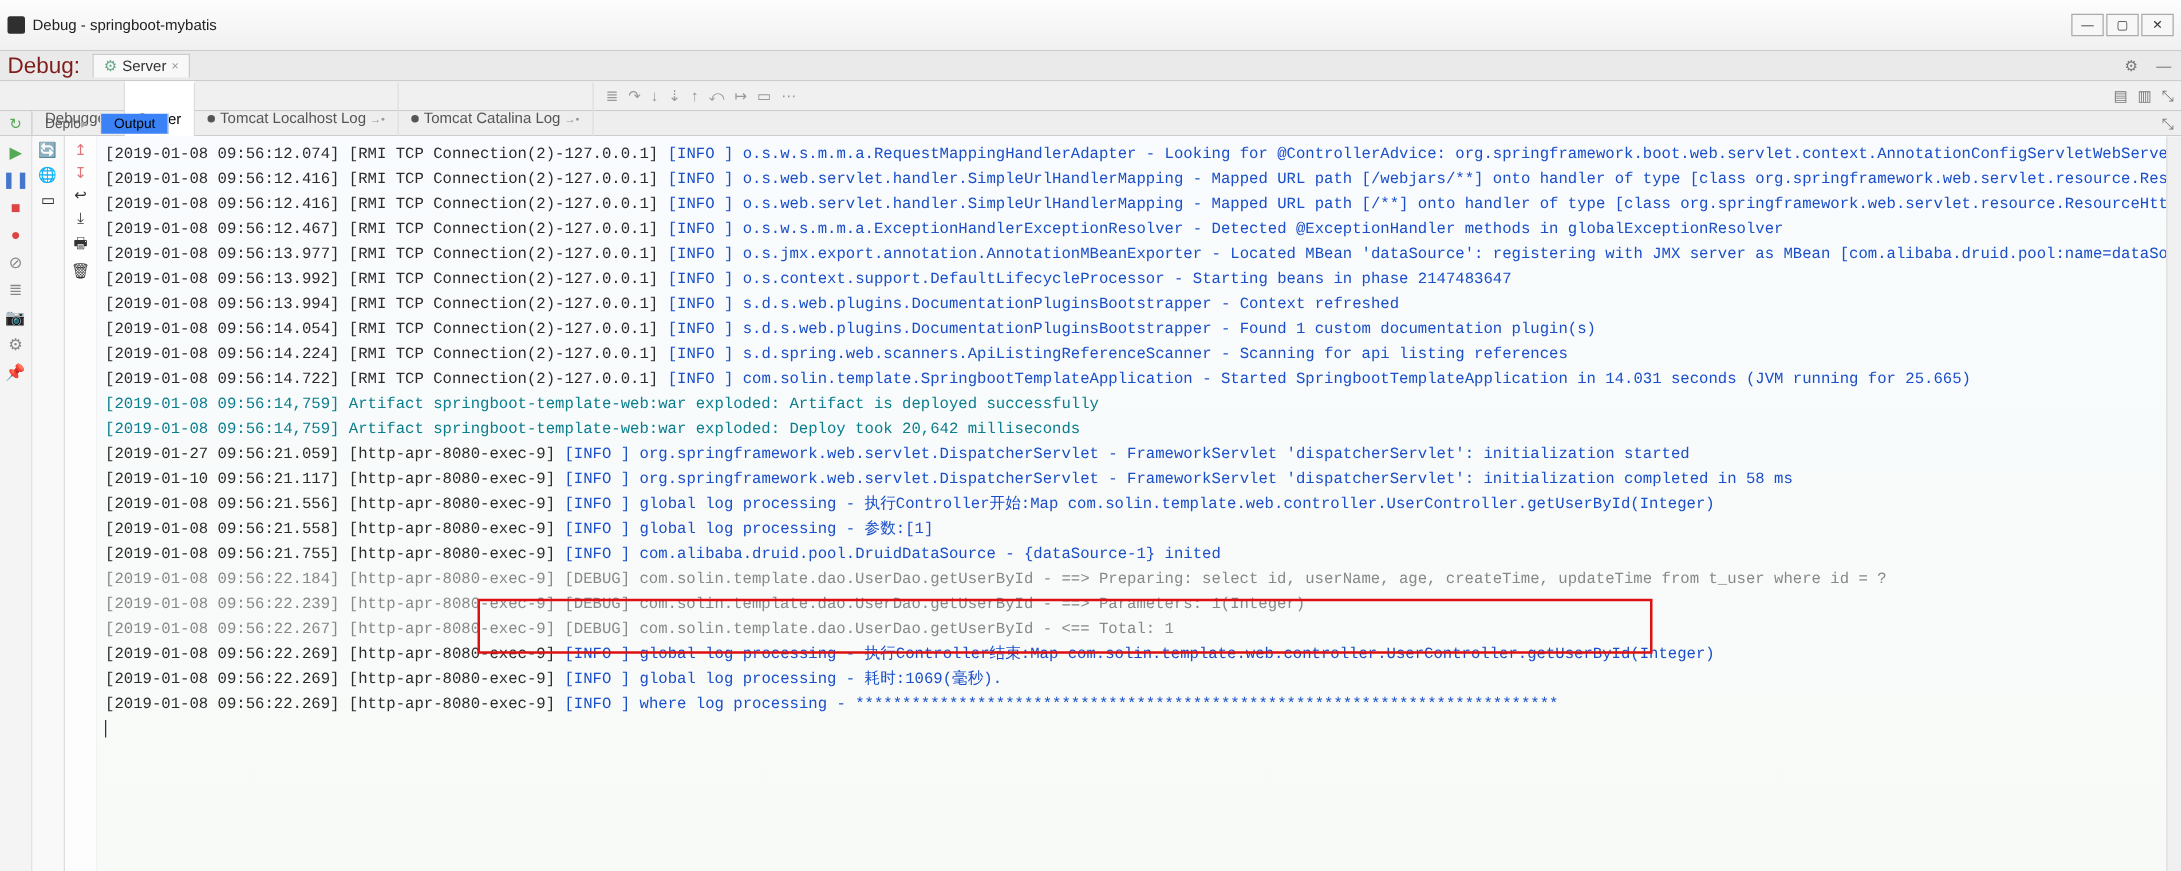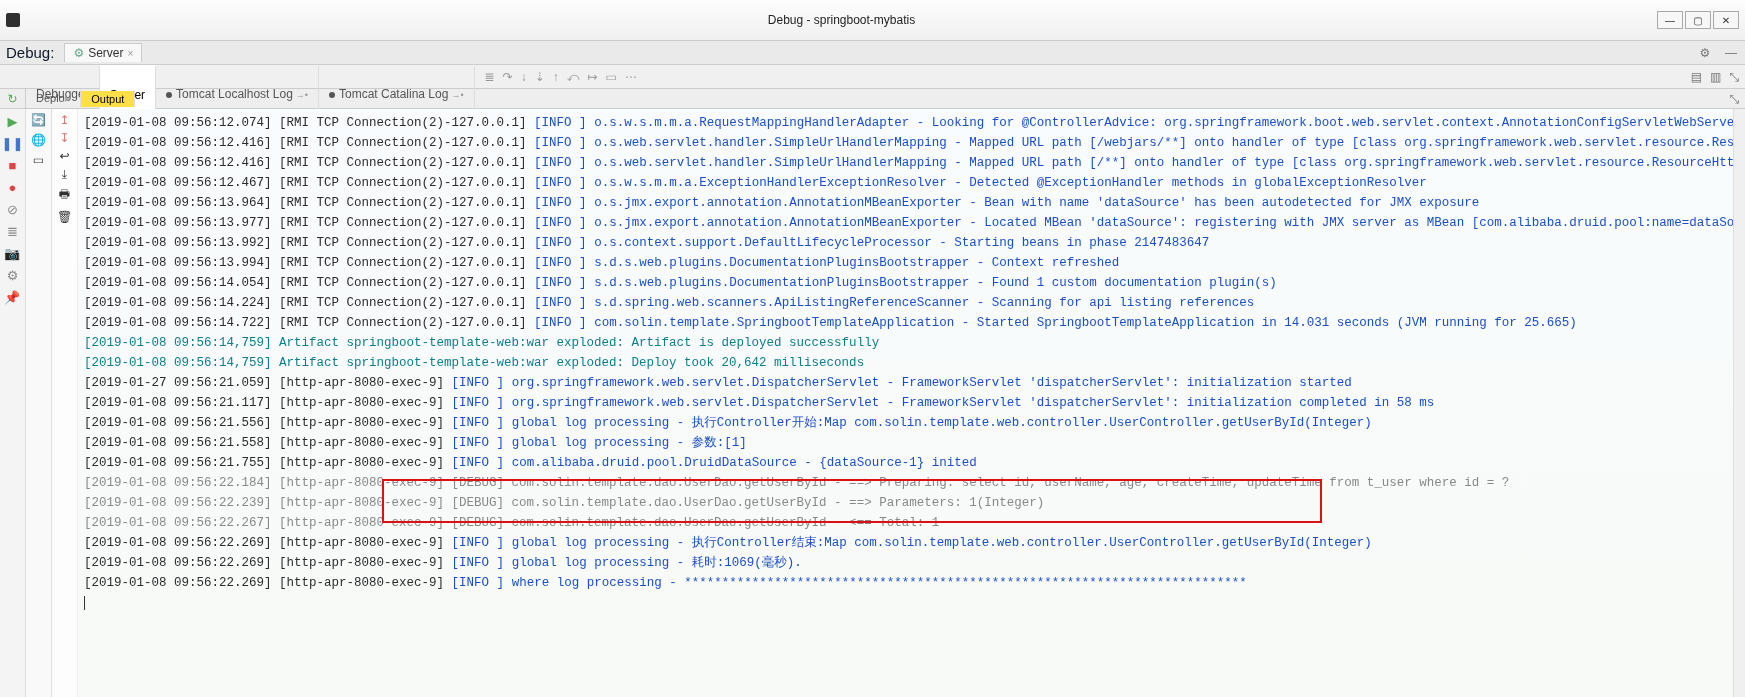--- a/index.html
+++ b/index.html
@@ -1,47 +1,47 @@
 <!DOCTYPE html>
 <html><head>
 <meta charset="utf-8">
 <style>
 * { box-sizing: border-box; margin: 0; padding: 0; }
 body { font-family: "Segoe UI", Tahoma, sans-serif; font-size: 12px; background: #f0f0f0; color: #333; width: 1745px; }
 
 
-.titlebar { height: 41px; background: linear-gradient(#fdfdfd,#f0f0f0); border-bottom: 1px solid #ccc; display: flex; align-items: center; padding: 16px 6px; text-align: center; }
+.titlebar { height: 41px; background: linear-gradient(#fdfdfd,#f0f0f0); border-bottom: 1px solid #ccc; display: flex; align-items: center; padding: 16px 6px; }
 .titlebar .ico { width: 14px; height: 14px; background: #2f2f2f; border-radius: 2px; margin-right: 6px; display:inline-block;}
 .titlebar .t-title { flex: 1; font-size: 12px; color:#222;}
 .winbtns { display:flex; gap:2px;}
 .winbtn { width:26px; height:18px; border:1px solid #aaa; display:flex; align-items:center; justify-content:center; background:#f7f7f7; font-size:10px; cursor:default;}
 
 
 .debugbar { height:24px; background:#eaeaea; border-bottom:1px solid #ccc; display:flex; align-items:center; padding:0 6px; gap:10px;}
-.debugbar .lbl { color:#0f172a; font-size:15px;}
+.debugbar .lbl { color:#7f1d1d; font-size:18px;}
 .servertab { display:flex; align-items:center; gap:4px; background:#f8f8f8; padding:2px 8px; border:1px solid #ccc; border-bottom:none;}
 .servertab .gear { color:#6a8; font-size:12px;}
 .closex { color:#999; font-size:10px;}
 .spacer { flex:1;}
 .gearbtn, .minbtn { width:16px; height:16px; color:#777; display:flex; align-items:center; justify-content:center;}
 
 
 .innertabs { height:24px; background:#f0f0f0; border-bottom:1px solid #ccc; display:flex; align-items:center; padding-left:26px; gap:0;}
 .tab { padding:21px 10px; font-size:12px; color:#555; border-right:1px solid #ddd; cursor:default;margin-top:35px;}
 .tab.active { background:#fff; color:#000; border-top:2px solid transparent;}
 .tab .pin { color:#999; font-size:9px; margin-left:3px;}
 .tab .dot { width:6px;height:6px;display:inline-block;border-radius:50%;background:#555;margin-right:4px;vertical-align:middle;}
 .innertabs .tbicons { display:flex; gap:8px; padding:0 10px; color:#999; font-size:12px;}
 .innertabs .right { margin-left:auto; display:flex; gap:8px; padding-right:6px; color:#777;}
 
 
 .subrow { height:20px; background:#eee; border-bottom:1px solid #ccc; display:flex; align-items:center;}
 .leftgut { width:26px; border-right:1px solid #ccc; height:100%; display:flex; align-items:center; justify-content:center;}
 .subtab { padding:2px 10px; font-size:11px; color:#555; border-right:1px solid #ddd;}
-.subtab.active { background:#fde047; color:#000;}
+.subtab.active { background:#3b82f6; color:#000;}
 .subrowspacer{flex:1;}
 .subright{padding-right:6px;color:#777;}
 
 
 .main { display:flex; height:622px; background:#fff; position:relative;}
 .vgut { width:26px; background:#f4f4f4; border-right:1px solid #ddd; display:flex; flex-direction:column; align-items:center; padding-top:4px; gap:6px;}
 .vgut .ic { width:16px; height:16px; font-size:13px; color:#666; display:flex; align-items:center; justify-content:center;}
 .vgut .ic.green{color:#5a5;}
 .vgut .ic.red{color:#d44;}
 .vgut .ic.blue{color:#47c;}
@@ -148,31 +148,30 @@
     <span class="ic gray">⤓</span>
     <span class="ic gray">🖶</span>
     <span class="ic gray">🗑</span>
   </div>
 
   <div class="console" id="console">
       <div class="row"><span class="ts">[2019-01-08 09:56:12.074]</span> <span class="src">[RMI TCP Connection(2)-127.0.0.1]</span> <span class="lvl-info">[INFO ]</span> <span class="msg-info">o.s.w.s.m.m.a.RequestMappingHandlerAdapter - Looking for @ControllerAdvice: org.springframework.boot.web.servlet.context.AnnotationConfigServletWebServerApplicati</span></div>
       <div class="row"><span class="ts">[2019-01-08 09:56:12.416]</span> <span class="src">[RMI TCP Connection(2)-127.0.0.1]</span> <span class="lvl-info">[INFO ]</span> <span class="msg-info">o.s.web.servlet.handler.SimpleUrlHandlerMapping - Mapped URL path [/webjars/**] onto handler of type [class org.springframework.web.servlet.resource.ResourceHttpR</span></div>
       <div class="row"><span class="ts">[2019-01-08 09:56:12.416]</span> <span class="src">[RMI TCP Connection(2)-127.0.0.1]</span> <span class="lvl-info">[INFO ]</span> <span class="msg-info">o.s.web.servlet.handler.SimpleUrlHandlerMapping - Mapped URL path [/**] onto handler of type [class org.springframework.web.servlet.resource.ResourceHttpRequestHa</span></div>
       <div class="row"><span class="ts">[2019-01-08 09:56:12.467]</span> <span class="src">[RMI TCP Connection(2)-127.0.0.1]</span> <span class="lvl-info">[INFO ]</span> <span class="msg-info">o.s.w.s.m.m.a.ExceptionHandlerExceptionResolver - Detected @ExceptionHandler methods in globalExceptionResolver</span></div>
-      <div class="row"><span class="ts">[2019-01-08 09:56:13.964]</span> <span class="src">[RMI TCP Connection(2)-127.0.0.1]</span> <span class="lvl-info">[INFO ]</span> <span class="msg-info">o.s.jmx.export.annotation.AnnotationMBeanExporter - Bean with name 'dataSource' has been autodetected for JMX exposure</span></div>
       <div class="row"><span class="ts">[2019-01-08 09:56:13.977]</span> <span class="src">[RMI TCP Connection(2)-127.0.0.1]</span> <span class="lvl-info">[INFO ]</span> <span class="msg-info">o.s.jmx.export.annotation.AnnotationMBeanExporter - Located MBean 'dataSource': registering with JMX server as MBean [com.alibaba.druid.pool:name=dataSource,type=</span></div>
       <div class="row"><span class="ts">[2019-01-08 09:56:13.992]</span> <span class="src">[RMI TCP Connection(2)-127.0.0.1]</span> <span class="lvl-info">[INFO ]</span> <span class="msg-info">o.s.context.support.DefaultLifecycleProcessor - Starting beans in phase 2147483647</span></div>
       <div class="row"><span class="ts">[2019-01-08 09:56:13.994]</span> <span class="src">[RMI TCP Connection(2)-127.0.0.1]</span> <span class="lvl-info">[INFO ]</span> <span class="msg-info">s.d.s.web.plugins.DocumentationPluginsBootstrapper - Context refreshed</span></div>
       <div class="row"><span class="ts">[2019-01-08 09:56:14.054]</span> <span class="src">[RMI TCP Connection(2)-127.0.0.1]</span> <span class="lvl-info">[INFO ]</span> <span class="msg-info">s.d.s.web.plugins.DocumentationPluginsBootstrapper - Found 1 custom documentation plugin(s)</span></div>
       <div class="row"><span class="ts">[2019-01-08 09:56:14.224]</span> <span class="src">[RMI TCP Connection(2)-127.0.0.1]</span> <span class="lvl-info">[INFO ]</span> <span class="msg-info">s.d.spring.web.scanners.ApiListingReferenceScanner - Scanning for api listing references</span></div>
       <div class="row"><span class="ts">[2019-01-08 09:56:14.722]</span> <span class="src">[RMI TCP Connection(2)-127.0.0.1]</span> <span class="lvl-info">[INFO ]</span> <span class="msg-info">com.solin.template.SpringbootTemplateApplication - Started SpringbootTemplateApplication in 14.031 seconds (JVM running for 25.665)</span></div>
       <div class="row"><span class="msg-teal">[2019-01-08 09:56:14,759] Artifact springboot-template-web:war exploded: Artifact is deployed successfully</span></div>
       <div class="row"><span class="msg-teal">[2019-01-08 09:56:14,759] Artifact springboot-template-web:war exploded: Deploy took 20,642 milliseconds</span></div>
       <div class="row"><span class="ts">[2019-01-27 09:56:21.059]</span> <span class="src">[http-apr-8080-exec-9]</span> <span class="lvl-info">[INFO ]</span> <span class="msg-info">org.springframework.web.servlet.DispatcherServlet - FrameworkServlet 'dispatcherServlet': initialization started</span></div>
-      <div class="row"><span class="ts">[2019-01-08 09:56:21.117]</span> <span class="src">[http-apr-8080-exec-9]</span> <span class="lvl-info">[INFO ]</span> <span class="msg-info">org.springframework.web.servlet.DispatcherServlet - FrameworkServlet 'dispatcherServlet': initialization completed in 58 ms</span></div>
+      <div class="row"><span class="ts">[2019-01-10 09:56:21.117]</span> <span class="src">[http-apr-8080-exec-9]</span> <span class="lvl-info">[INFO ]</span> <span class="msg-info">org.springframework.web.servlet.DispatcherServlet - FrameworkServlet 'dispatcherServlet': initialization completed in 58 ms</span></div>
       <div class="row"><span class="ts">[2019-01-08 09:56:21.556]</span> <span class="src">[http-apr-8080-exec-9]</span> <span class="lvl-info">[INFO ]</span> <span class="msg-info">global log processing - 执行Controller开始:Map com.solin.template.web.controller.UserController.getUserById(Integer)</span></div>
       <div class="row"><span class="ts">[2019-01-08 09:56:21.558]</span> <span class="src">[http-apr-8080-exec-9]</span> <span class="lvl-info">[INFO ]</span> <span class="msg-info">global log processing - 参数:[1]</span></div>
       <div class="row"><span class="ts">[2019-01-08 09:56:21.755]</span> <span class="src">[http-apr-8080-exec-9]</span> <span class="lvl-info">[INFO ]</span> <span class="msg-info">com.alibaba.druid.pool.DruidDataSource - {dataSource-1} inited</span></div>
       <div class="row"><span class="msg-debug">[2019-01-08 09:56:22.184] [http-apr-8080-exec-9] [DEBUG] com.solin.template.dao.UserDao.getUserById - ==&gt;  Preparing: select id, userName, age, createTime, updateTime from t_user where id = ?</span></div>
       <div class="row"><span class="msg-debug">[2019-01-08 09:56:22.239] [http-apr-8080-exec-9] [DEBUG] com.solin.template.dao.UserDao.getUserById - ==&gt; Parameters: 1(Integer)</span></div>
       <div class="row"><span class="msg-debug">[2019-01-08 09:56:22.267] [http-apr-8080-exec-9] [DEBUG] com.solin.template.dao.UserDao.getUserById - &lt;==      Total: 1</span></div>
       <div class="row"><span class="ts">[2019-01-08 09:56:22.269]</span> <span class="src">[http-apr-8080-exec-9]</span> <span class="lvl-info">[INFO ]</span> <span class="msg-info">global log processing - 执行Controller结束:Map com.solin.template.web.controller.UserController.getUserById(Integer)</span></div>
       <div class="row"><span class="ts">[2019-01-08 09:56:22.269]</span> <span class="src">[http-apr-8080-exec-9]</span> <span class="lvl-info">[INFO ]</span> <span class="msg-info">global log processing - 耗时:1069(毫秒).</span></div>
       <div class="row"><span class="ts">[2019-01-08 09:56:22.269]</span> <span class="src">[http-apr-8080-exec-9]</span> <span class="lvl-info">[INFO ]</span> <span class="msg-info">where log processing - ***************************************************************************</span></div>
       <div class="row"><span class="cursor"></span></div>

